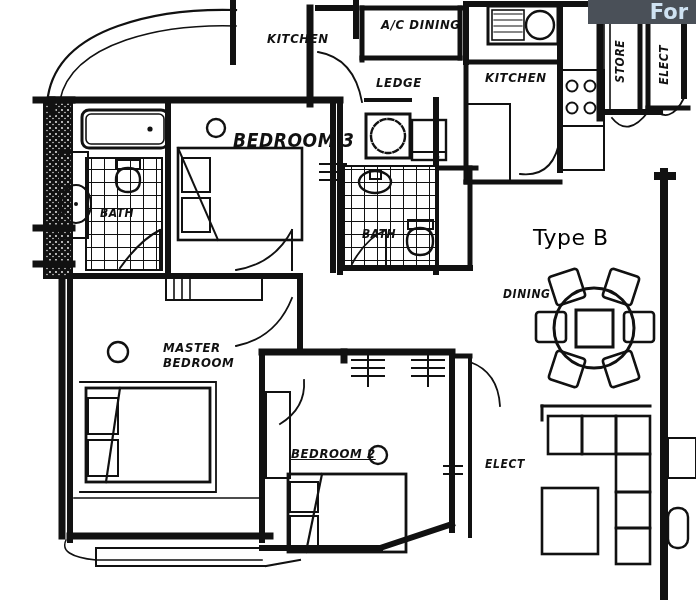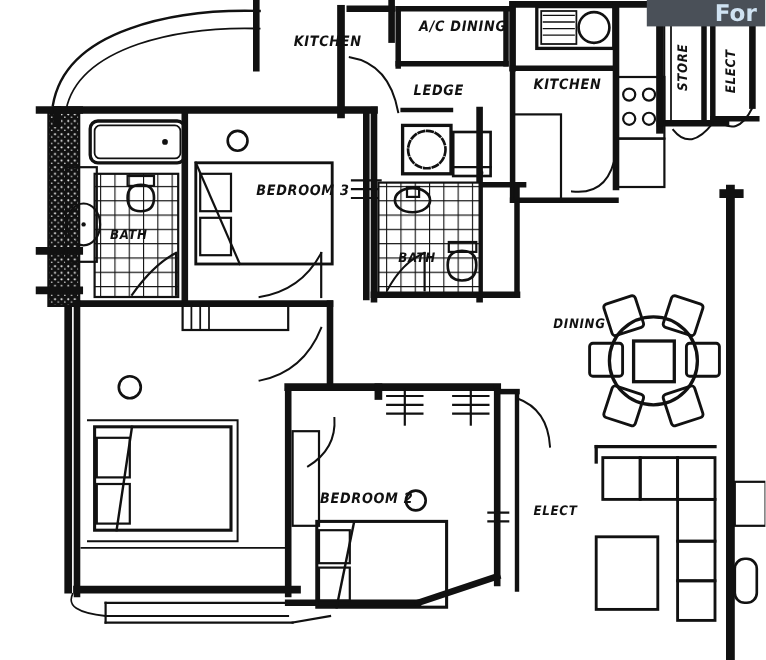--- a/index.html
+++ b/index.html
@@ -329,25 +329,28 @@
 
     </g>
   </svg>
 
   <div class="room-label" style="left: 267px; top: 32px; font-size: 13px; white-space: pre;">KITCHEN</div>
   <div class="room-label" style="left: 381px; top: 18px; font-size: 13px; white-space: pre;">A/C DINING</div>
   <div class="room-label" style="left: 376px; top: 76px; font-size: 13px; white-space: pre;">LEDGE</div>
   <div class="room-label" style="left: 485px; top: 71px; font-size: 13px; white-space: pre;">KITCHEN</div>
   <div class="room-label r90" style="left: 600px; top: 55px; font-size: 12px; width: 42px; text-align: center; white-space: pre;">STORE</div>
   <div class="room-label r90" style="left: 644px; top: 58px; font-size: 12px; width: 42px; text-align: center; white-space: pre;">ELECT</div>
-  <div class="room-label" style="left: 233px; top: 130px; font-size: 13px; white-space: pre; margin-top: 37px;">BEDROOM 3</div>
+  <div class="room-label" style="left: 233px; top: 130px; font-size: 19px; white-space: pre;">BEDROOM 3</div>
   <div class="room-label" style="left: 100px; top: 207px; font-size: 12px; white-space: pre;">BATH</div>
   <div class="room-label" style="left: 362px; top: 228px; font-size: 12px; white-space: pre;">BATH</div>
+  <div class="room-label" style="left: 163px; top: 341px; font-size: 13px; white-space: pre;">MASTER
+BEDROOM</div>
   <div class="room-label" style="left: 503px; top: 288px; font-size: 12px; white-space: pre; text-align: right;">DINING</div>
-  <div class="room-label" style="left: 291px; top: 447px; font-size: 13px; white-space: pre;">BEDROOM 2</div>
+  <div class="room-label" style="left: 291px; top: 447px; font-size: 13px; white-space: pre; text-decoration: underline;">BEDROOM 2</div>
   <div class="room-label" style="left: 485px; top: 458px; font-size: 12px; white-space: pre;">ELECT</div>
 
+  <div class="plan-title" style="left:533px; top:225px; font-size:22px;">Type B</div>
 
   <div id="overlay-chip" style="left: 588px; top: 0px; width: 108px; height: 24px; background: rgb(74, 80, 88); color: rgb(207, 226, 242); font-size: 21px;">
     <span>For</span>
   </div>
 
 </div>
 
 </body></html>

